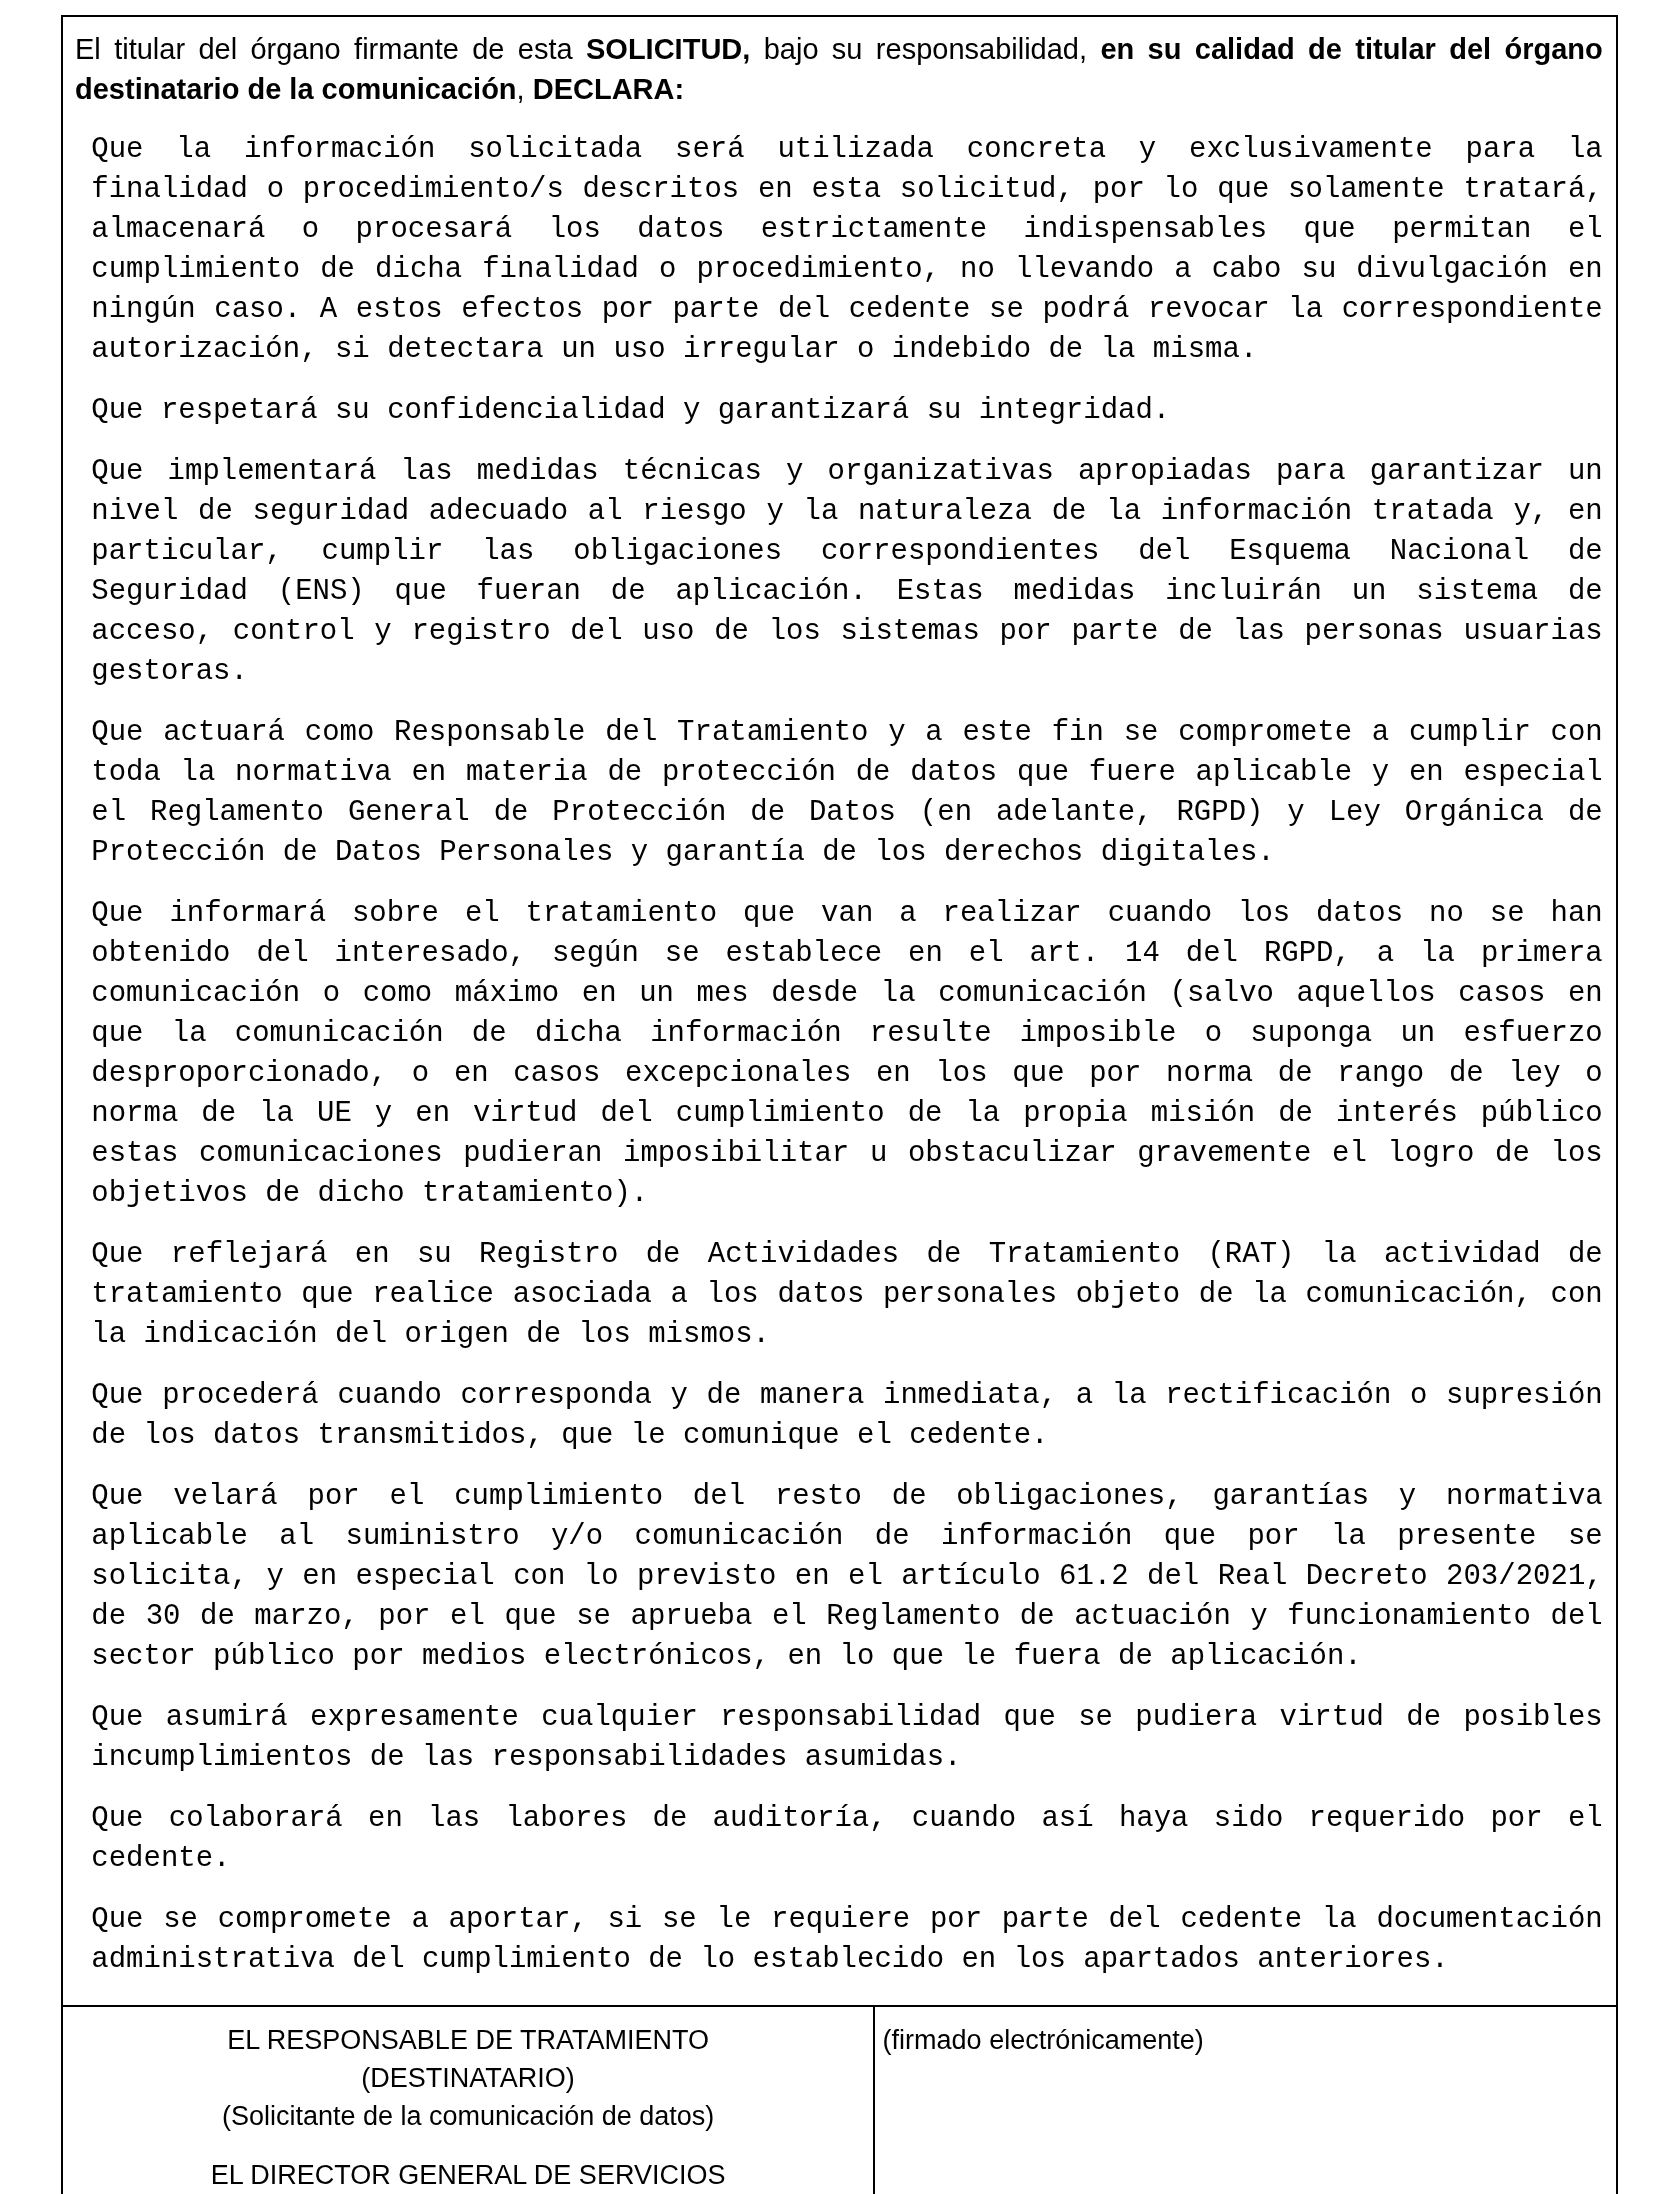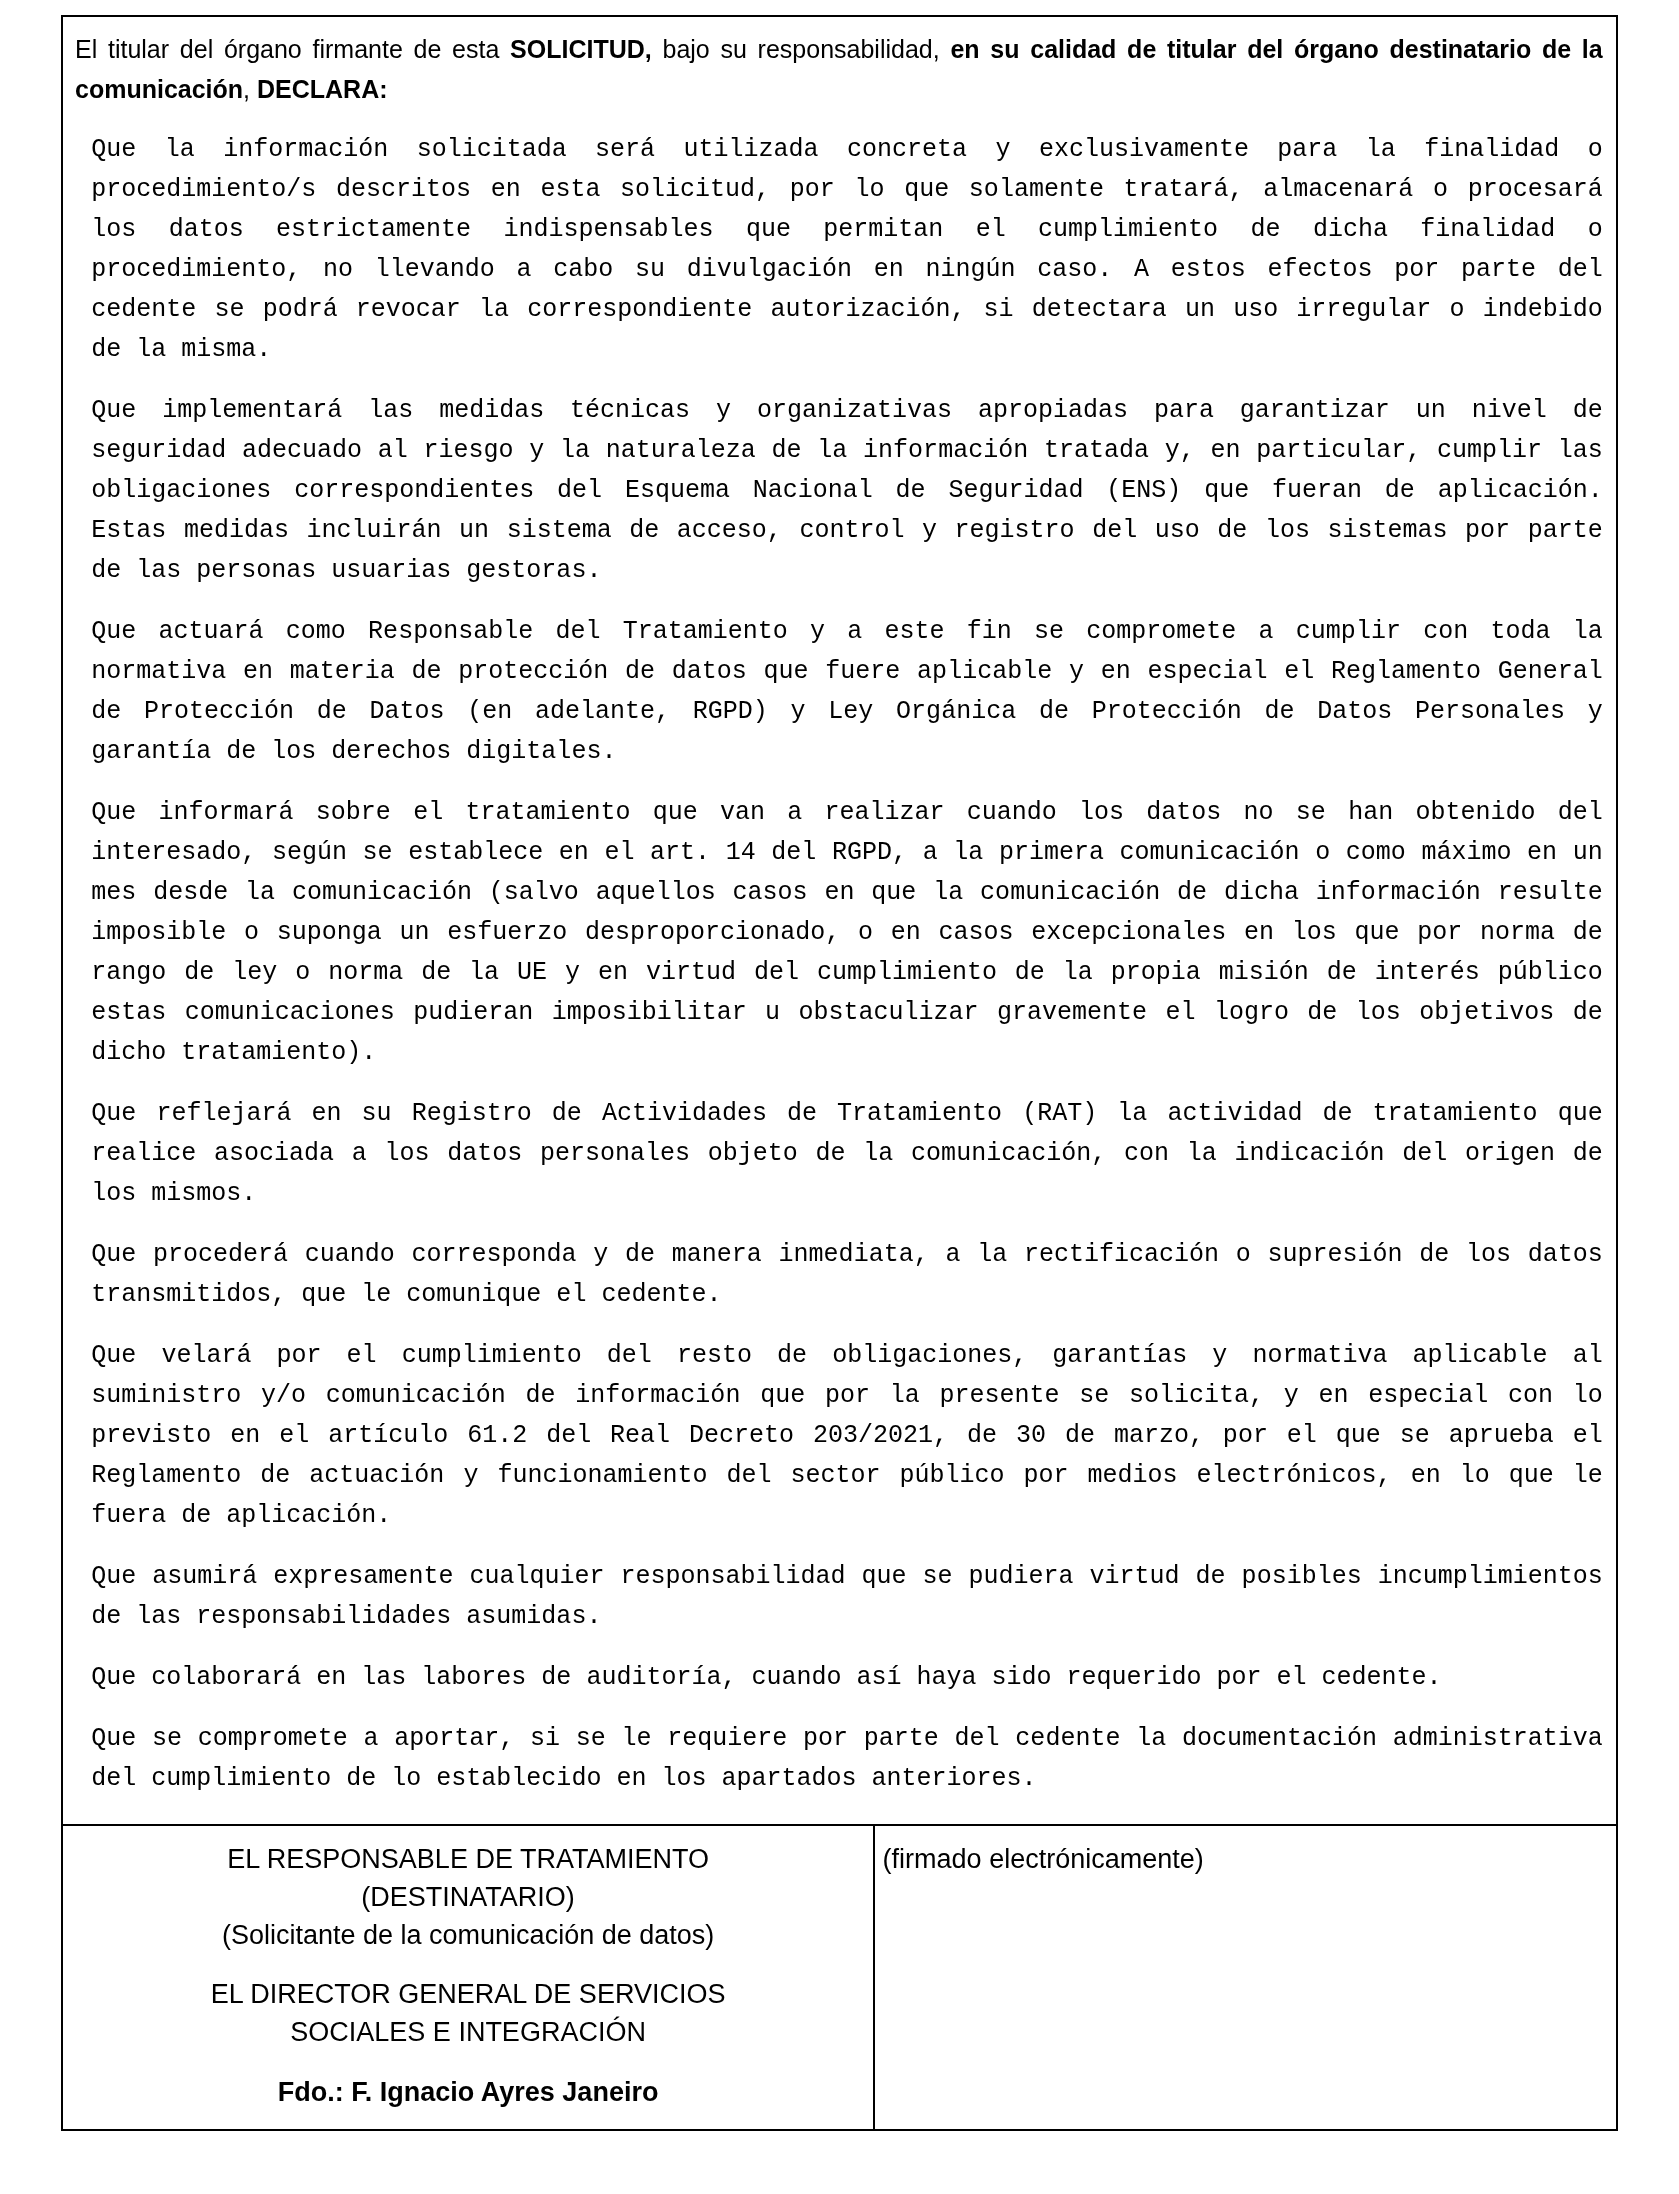--- a/index.html
+++ b/index.html
@@ -19,21 +19,21 @@
     position: absolute;
     left: 61px;
     top: 15px;
     width: 1557px;
     border: 2.2px solid #000000;
     box-sizing: border-box;
     background: #ffffff;
   }
   .doc-text {
     padding: 12px 13.3px 4.4px 12px;
-    font-size: 25px;
+    font-size: 29px;
     line-height: 40px;
     text-align: justify;
   }
   .header-par {
     margin: 0 0 21px 0;
   }
   .decl-par {
     margin: 0 0 21px 0;
     padding-left: 16.3px;
     font-family: Liberation Mono, monospace;
@@ -72,20 +72,21 @@
 <body>
 
 <div class="page">
   <div class="doc-box">
 
     <div class="doc-text">
 
       <p class="header-par"><span>El titular del órgano firmante de esta </span><span class="b">SOLICITUD,</span><span> bajo su responsabilidad, </span><span class="b">en su calidad de titular del órgano destinatario de la comunicación</span><span>, </span><span class="b">DECLARA:</span></p>
 
       <p class="decl-par">Que la información solicitada será utilizada concreta y exclusivamente para la finalidad o procedimiento/s descritos en esta solicitud, por lo que solamente tratará, almacenará o procesará los datos estrictamente indispensables que permitan el cumplimiento de dicha finalidad o procedimiento, no llevando a cabo su divulgación en ningún caso. A estos efectos por parte del cedente se podrá revocar la correspondiente autorización, si detectara un uso irregular o indebido de la misma.</p>
+      <p class="decl-par">Que respetará su confidencialidad y garantizará su integridad.</p>
       <p class="decl-par">Que implementará las medidas técnicas y organizativas apropiadas para garantizar un nivel de seguridad adecuado al riesgo y la naturaleza de la información tratada y, en particular, cumplir las obligaciones correspondientes del Esquema Nacional de Seguridad (ENS) que fueran de aplicación. Estas medidas incluirán un sistema de acceso, control y registro del uso de los sistemas por parte de las personas usuarias gestoras.</p>
       <p class="decl-par">Que actuará como Responsable del Tratamiento y a este fin se compromete a cumplir con toda la normativa en materia de protección de datos que fuere aplicable y en especial el Reglamento General de Protección de Datos (en adelante, RGPD) y Ley Orgánica de Protección de Datos Personales y garantía de los derechos digitales.</p>
       <p class="decl-par">Que informará sobre el tratamiento que van a realizar cuando los datos no se han obtenido del interesado, según se establece en el art. 14 del RGPD, a la primera comunicación o como máximo en un mes desde la comunicación (salvo aquellos casos en que la comunicación de dicha información resulte imposible o suponga un esfuerzo desproporcionado, o en casos excepcionales en los que por norma de rango de ley o norma de la UE y en virtud del cumplimiento de la propia misión de interés público estas comunicaciones pudieran imposibilitar u obstaculizar gravemente el logro de los objetivos de dicho tratamiento).</p>
       <p class="decl-par">Que reflejará en su Registro de Actividades de Tratamiento (RAT) la actividad de tratamiento que realice asociada a los datos personales objeto de la comunicación, con la indicación del origen de los mismos.</p>
       <p class="decl-par">Que procederá cuando corresponda y de manera inmediata, a la rectificación o supresión de los datos transmitidos, que le comunique el cedente.</p>
       <p class="decl-par">Que velará por el cumplimiento del resto de obligaciones, garantías y normativa aplicable al suministro y/o comunicación de información que por la presente se solicita, y en especial con lo previsto en el artículo 61.2 del Real Decreto 203/2021, de 30 de marzo, por el que se aprueba el Reglamento de actuación y funcionamiento del sector público por medios electrónicos, en lo que le fuera de aplicación.</p>
       <p class="decl-par">Que asumirá expresamente cualquier responsabilidad que se pudiera virtud de posibles incumplimientos de las responsabilidades asumidas.</p>
       <p class="decl-par">Que colaborará en las labores de auditoría, cuando así haya sido requerido por el cedente.</p>
       <p class="decl-par">Que se compromete a aportar, si se le requiere por parte del cedente la documentación administrativa del cumplimiento de lo establecido en los apartados anteriores.</p>
 

